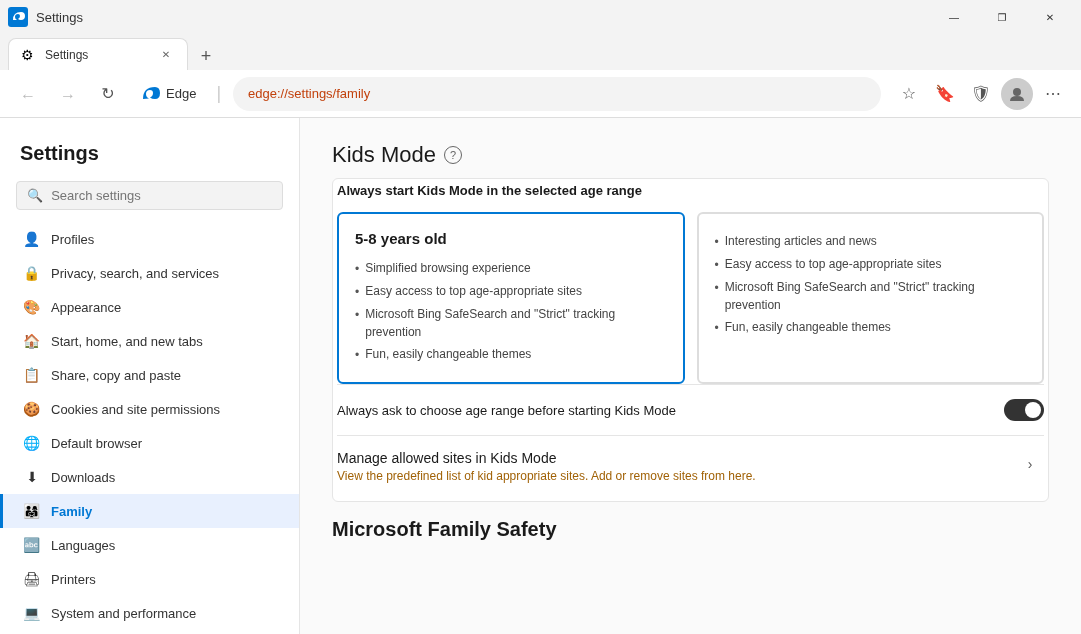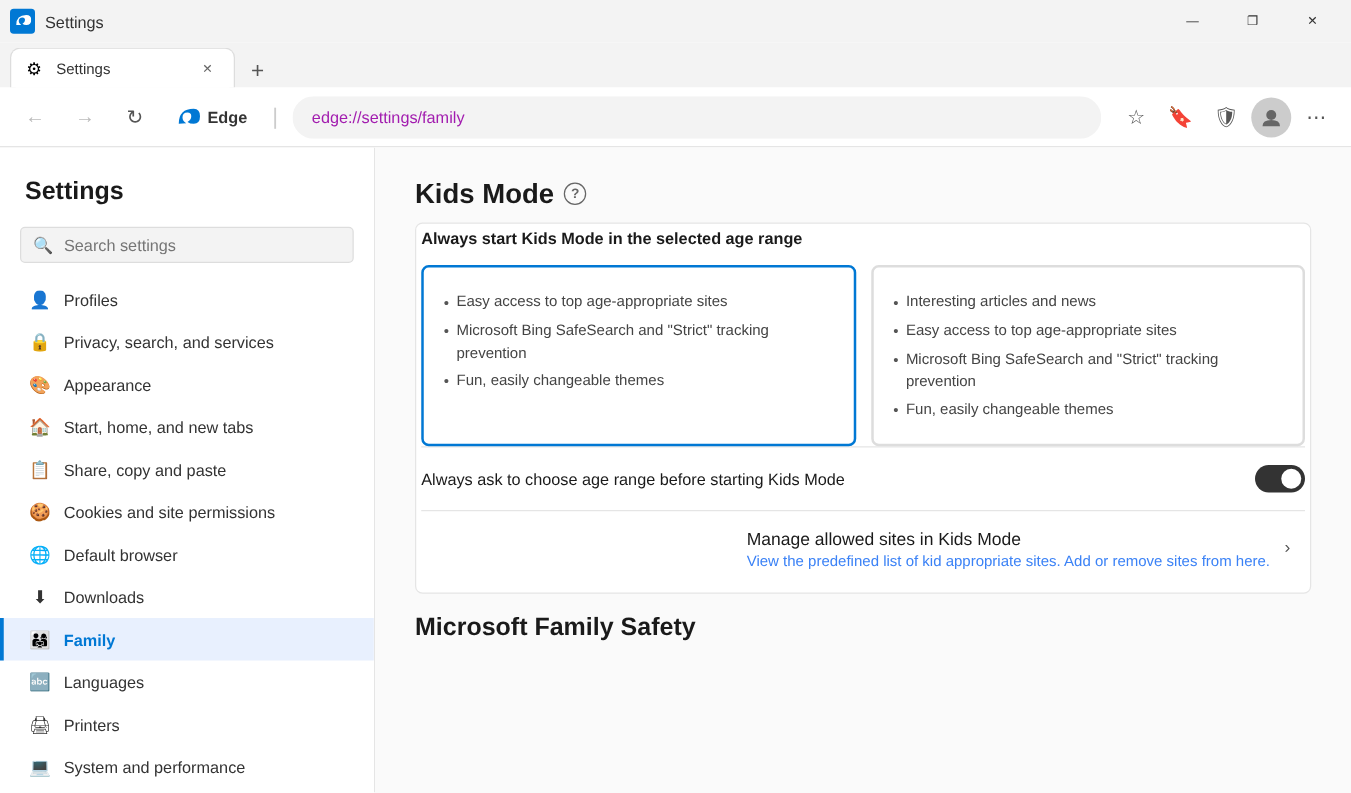--- a/index.html
+++ b/index.html
@@ -142,37 +142,37 @@
     }
 
     .edge-logo-icon {
       width: 20px;
       height: 20px;
     }
 
     .edge-brand {
       font-size: 13px;
       color: #333;
-      font-weight: 700;
+      font-weight: 400;
     }
 
     .separator {
       color: #ccc;
       font-size: 18px;
       margin: 0 4px;
     }
 
     .url-box {
       flex: 1;
       background: #f3f3f3;
       border: 1px solid transparent;
       border-radius: 20px;
       padding: 6px 14px;
       font-size: 13px;
-      color: #a21caf;
+      color: #c2410c;
       display: flex;
       align-items: center;
       cursor: text;
       height: 34px;
     }
 
     .toolbar-icons {
       display: flex;
       align-items: center;
       gap: 4px;
@@ -290,21 +290,21 @@
     
     .main-panel {
       flex: 1;
       overflow-y: auto;
       padding: 24px 32px;
       background: #fafafa;
     }
 
     .section-title {
       font-size: 22px;
-      font-weight: 700;
+      font-weight: 400;
       color: #1a1a1a;
       display: flex;
       align-items: center;
       gap: 8px;
       margin-bottom: 10px;
     }
 
     .help-icon {
       width: 18px;
       height: 18px;
@@ -420,35 +420,35 @@
       background: #fff;
       border-radius: 50%;
       top: 3px;
       right: 3px;
       transition: transform 0.2s;
     }
 
     .link-row {
       display: flex;
       align-items: flex-start;
-      justify-content: flex-end;
+      justify-content: space-between;
       padding: 14px 0;
       border-top: 1px solid #e5e5e5;
     }
 
     .link-row-text {}
     .link-row-title {
       font-size: 14px;
       color: #1a1a1a;
       font-weight: 400;
       margin-bottom: 3px;
     }
     .link-row-desc {
       font-size: 12px;
-      color: #3b82f6;
+      color: #a16207;
     }
 
     .chevron-btn {
       width: 28px;
       height: 28px;
       border: none;
       background: transparent;
       cursor: pointer;
       display: flex;
       align-items: center;
@@ -601,21 +601,23 @@
         <div class="help-icon">?</div>
       </div>
 
 
       <div class="card">
         <div class="card-subtitle">Always start Kids Mode in the selected age range</div>
 
         <div class="age-range-grid">
 
           <div class="age-card selected">
+            <div class="age-card-title">5-8 years old</div>
             <ul class="age-card-features" id="features-5-8">
+                <li>Simplified browsing experience</li>
                 <li>Easy access to top age-appropriate sites</li>
                 <li>Microsoft Bing SafeSearch and "Strict" tracking prevention</li>
                 <li>Fun, easily changeable themes</li>
               </ul>
           </div>
 
           <div class="age-card">
             <ul class="age-card-features" id="features-9-12">
                 <li>Interesting articles and news</li>
                 <li>Easy access to top age-appropriate sites</li>

